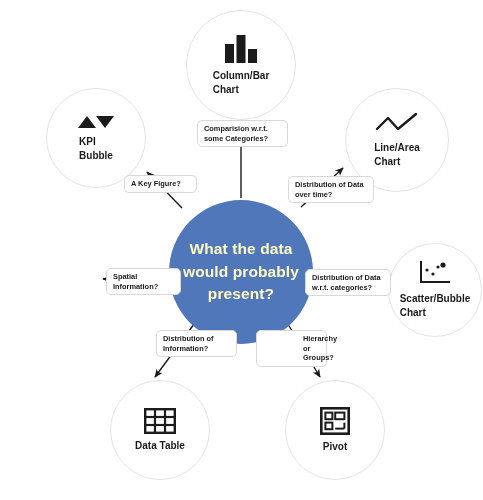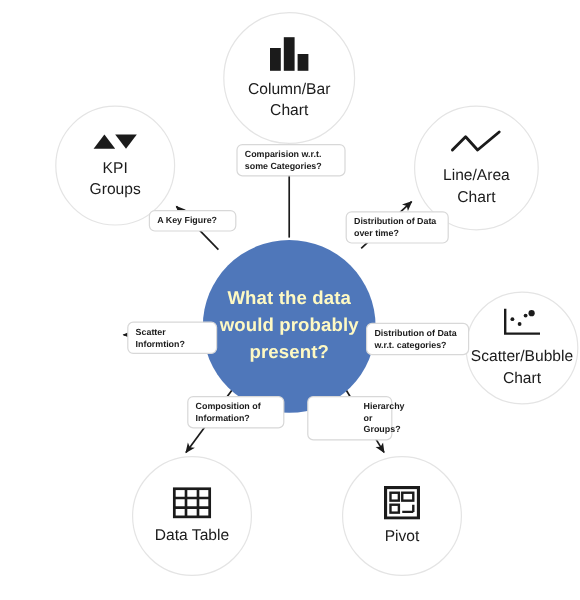--- a/index.html
+++ b/index.html
@@ -53,26 +53,26 @@
     flex-direction: column;
     align-items: center;
     justify-content: center;
   }
   .node .icon {
     display: block;
     margin-bottom: 5px;
     line-height: 0;
   }
   .node .node-label {
-    font-size: 13px;
+    font-size: 10px;
     line-height: 1.35;
     color: #1b1b1b;
-    text-align: center;
+    text-align: left;
     white-space: pre-line;
-    font-weight: 400;
+    font-weight: 700;
   }
   
   .edge-label {
     position: absolute;
     background: #ffffff;
     border: 1px solid #d8d8d8;
     border-radius: 5px;
     font-size: 7.4px;
     line-height: 1.3;
     color: #1b1b1b;
@@ -132,21 +132,21 @@
   </div>
 
   <div class="node" style="left:46px; top:88px; width:100px; height:100px;">
     <span class="icon">
       <svg width="40" height="16" viewBox="0 0 40 16">
         <path d="M2,14 L11,2 L20,14 Z" fill="#1b1b1b"></path>
         <path d="M20,2 L38,2 L29,14 Z" fill="#1b1b1b"></path>
       </svg>
     </span>
     <span class="node-label">KPI
-Groups</span>
+Bubble</span>
   </div>
 
   <div class="node" style="left:345px; top:88px; width:104px; height:104px;">
     <span class="icon">
       <svg width="44" height="24" viewBox="0 0 44 24">
         <polyline points="2,17 13,6 23,17 41,2" fill="none" stroke="#1b1b1b" stroke-width="2.4" stroke-linecap="round" stroke-linejoin="round"></polyline>
       </svg>
     </span>
     <span class="node-label">Line/Area
 Chart</span>
@@ -198,21 +198,21 @@
 some Categories?</div>
 
   <div class="edge-label" style="left:124px; top:175px; width:73px;">A Key Figure?</div>
 
   <div class="edge-label" style="left:288px; top:176px; width:86px;">Distribution of Data
 over time?</div>
 
   <div class="edge-label" style="left:305px; top:269px; width:86px;">Distribution of Data
 w.r.t. categories?</div>
 
-  <div class="edge-label" style="left:106px; top:268px; width:75px;">Scatter Informtion?</div>
-
-  <div class="edge-label" style="left:156px; top:330px; width:81px;">Composition of
+  <div class="edge-label" style="left:106px; top:268px; width:75px;">Spatial Information?</div>
+
+  <div class="edge-label" style="left:156px; top:330px; width:81px;">Distribution of
 Information?</div>
 
   <div class="edge-label" style="left:256px; top:330px; width:71px;padding-left:46px;">Hierarchy or
 Groups?</div>
 
 </div>
 
 </body></html>

